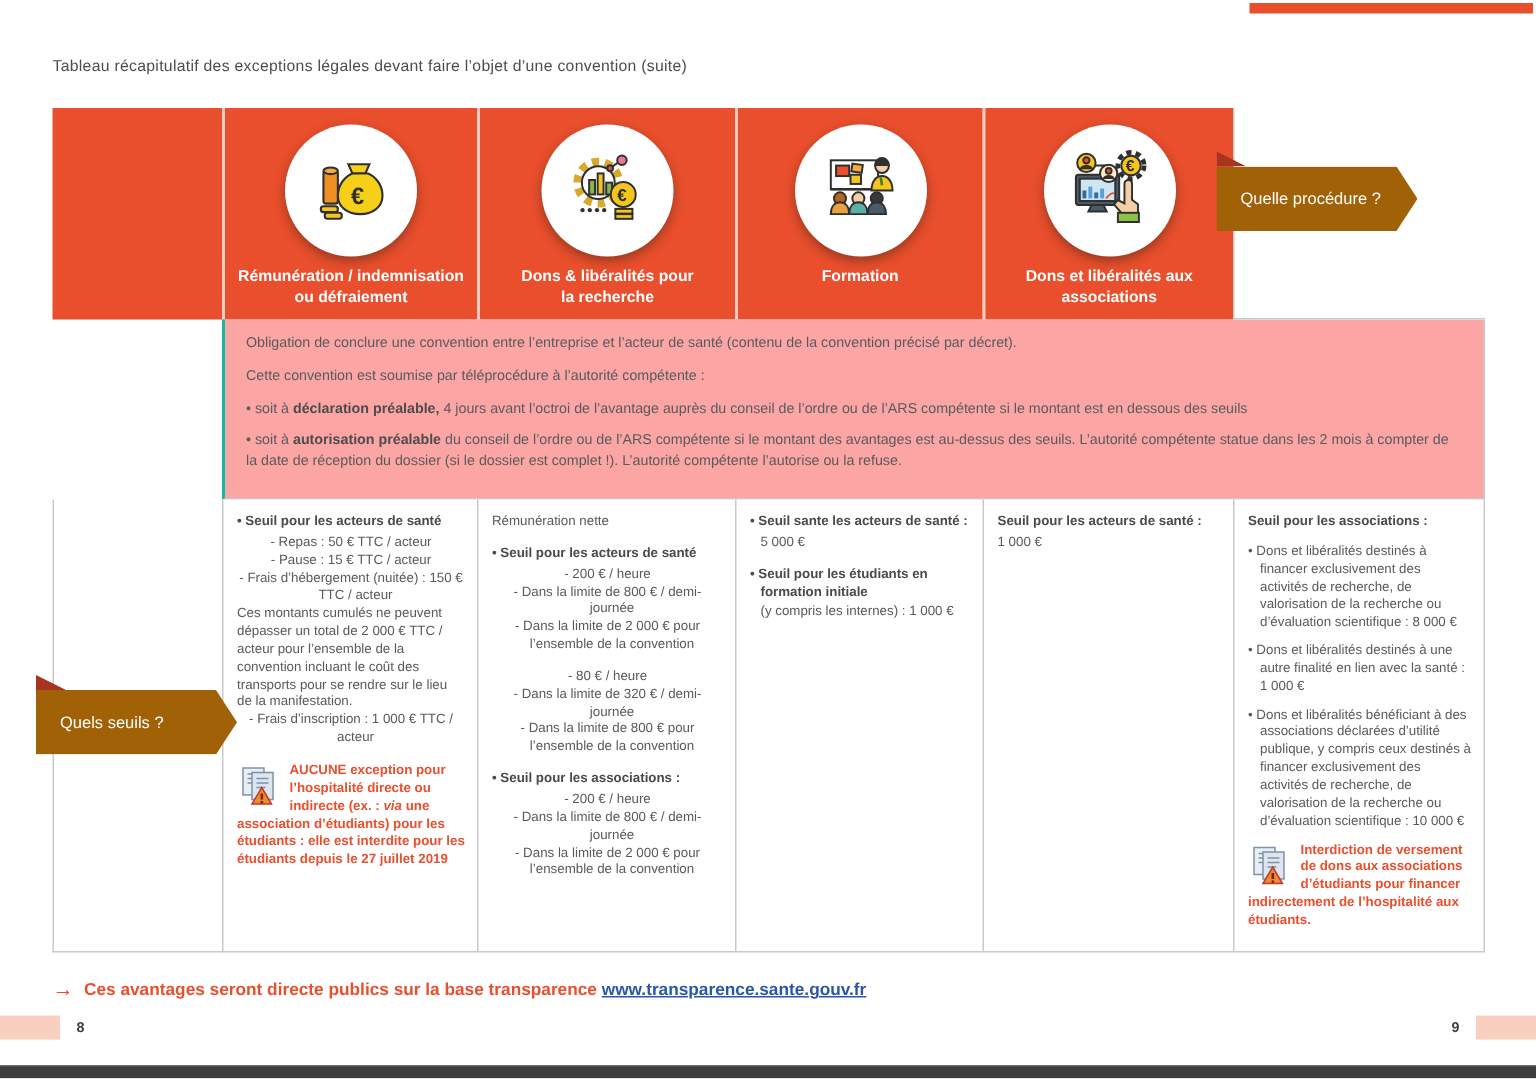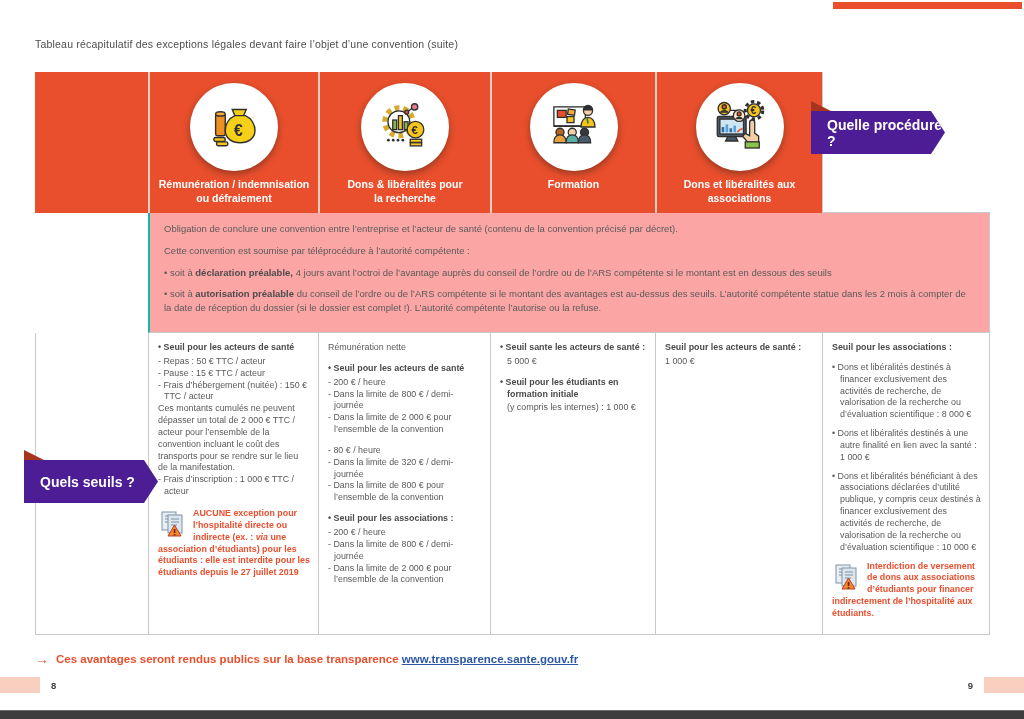--- a/index.html
+++ b/index.html
@@ -23,29 +23,29 @@
   .labelcell.last{border-bottom:1px solid #c9c9c9;}
   .proccell{grid-column:2/7;background:#fca5a5;border-left:2px solid #14b8a6;border-right:1px solid #c9c9c9;
             border-bottom:1px solid #c9c9c9;padding:9px 14px;font-size:9.5px;line-height:1.45;color:#5a5a5a;}
   .proccell p{margin:0 0 8px 0;}
   .proccell b{color:#4c4c4c;}
   .scell{background:#fff;border-left:1px solid #c9c9c9;border-bottom:1px solid #c9c9c9;
          padding:9px 8px 0 9px;font-size:8.9px;line-height:1.33;color:#5a5a5a;}
   .scell.last{border-right:1px solid #c9c9c9;}
   .bh{font-weight:bold;color:#4a4a4a;text-indent:-7px;padding-left:7px;margin:0 0 2px 0;}
   .bh.nobul{text-indent:0;padding-left:0;}
-  .dash{text-indent:-6px;padding-left:6px;}
+  .dash{text-indent:-6px;padding-left:6px;text-align:center;}
   .plain{margin:0;}
   .gap{height:9px;}
   .val{padding-left:7px;}
   .bul{text-indent:-8px;padding-left:8px;margin:0 0 7px 0;}
 
   
-  .ribbon{position:absolute;left:-12px;width:134px;height:43px;background:#4c1d95;color:#fff;
-          display:flex;align-items:center;font-weight:bold;font-size:14px;padding-left:16px;
+  .ribbon{position:absolute;left:-12px;width:134px;height:43px;background:#a16207;color:#fff;
+          display:flex;align-items:center;font-weight:normal;font-size:11px;padding-left:16px;
           box-sizing:border-box;
           clip-path:polygon(0 0,calc(100% - 14px) 0,100% 50%,calc(100% - 14px) 100%,0 100%);}
   .fold{position:absolute;left:-12px;width:20px;height:10px;background:#a6341f;
         clip-path:polygon(0 0,100% 100%,0 100%);}
   .r-proc{top:39px;} .f-proc{top:29px;}
   .r-seuil{top:127px;} .f-seuil{top:117px;}
 
   
   .warn{color:#e8502f;font-weight:bold;margin-top:10px;}
   .warn .wicon{float:left;width:30px;height:30px;margin:1px 5px 2px 0;}
@@ -251,21 +251,21 @@
             <rect x="15.7" y="20" width="1.7" height="4" fill="#7a1f12"></rect>
             <rect x="15.7" y="25" width="1.7" height="1.6" fill="#7a1f12"></rect>
           </svg>
         </span>
         <span>Interdiction de versement de dons aux associations d’étudiants pour financer indirectement de l’hospitalité aux étudiants.</span>
       </div>
     </div>
   </div>
 
   <div class="foot">
-    <span class="arr">→</span><span>Ces avantages seront rendus publics sur la base transparence </span><a href="#">www.transparence.sante.gouv.fr</a>
+    <span class="arr">→</span><span>Ces avantages seront directe publics sur la base transparence </span><a href="#">www.transparence.sante.gouv.fr</a>
   </div>
 
   <div class="pink l"></div>
   <div class="pink r"></div>
   <div class="pnum l">8</div>
   <div class="pnum r">9</div>
   <div class="botbar"></div>
 </div>
 
 </body></html>

